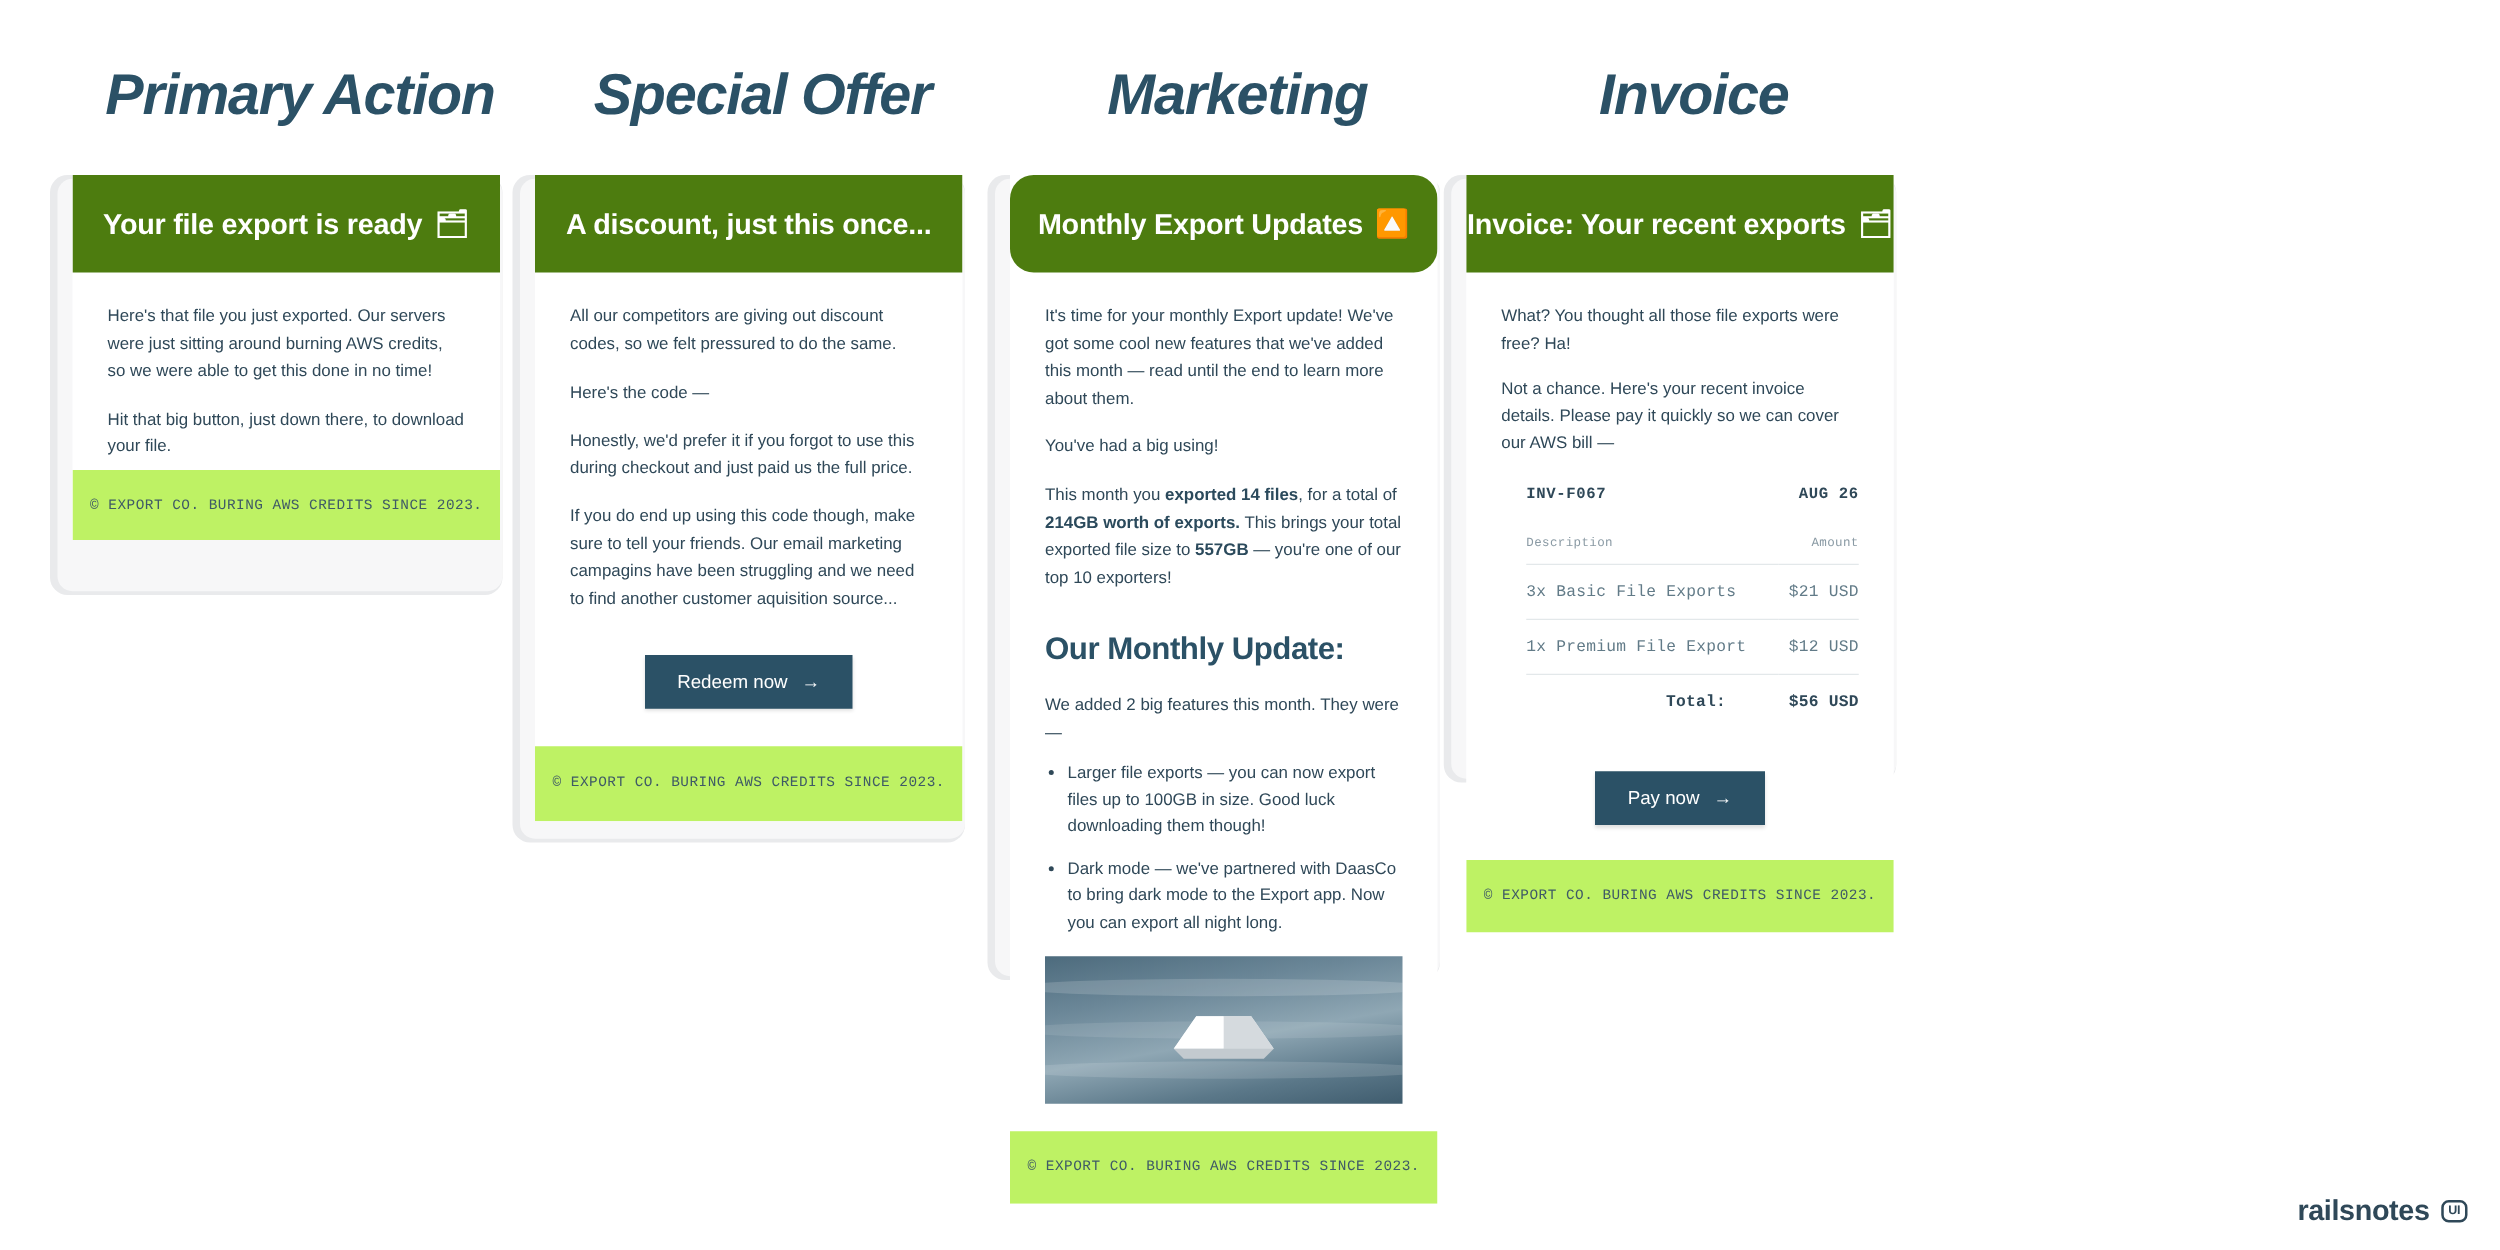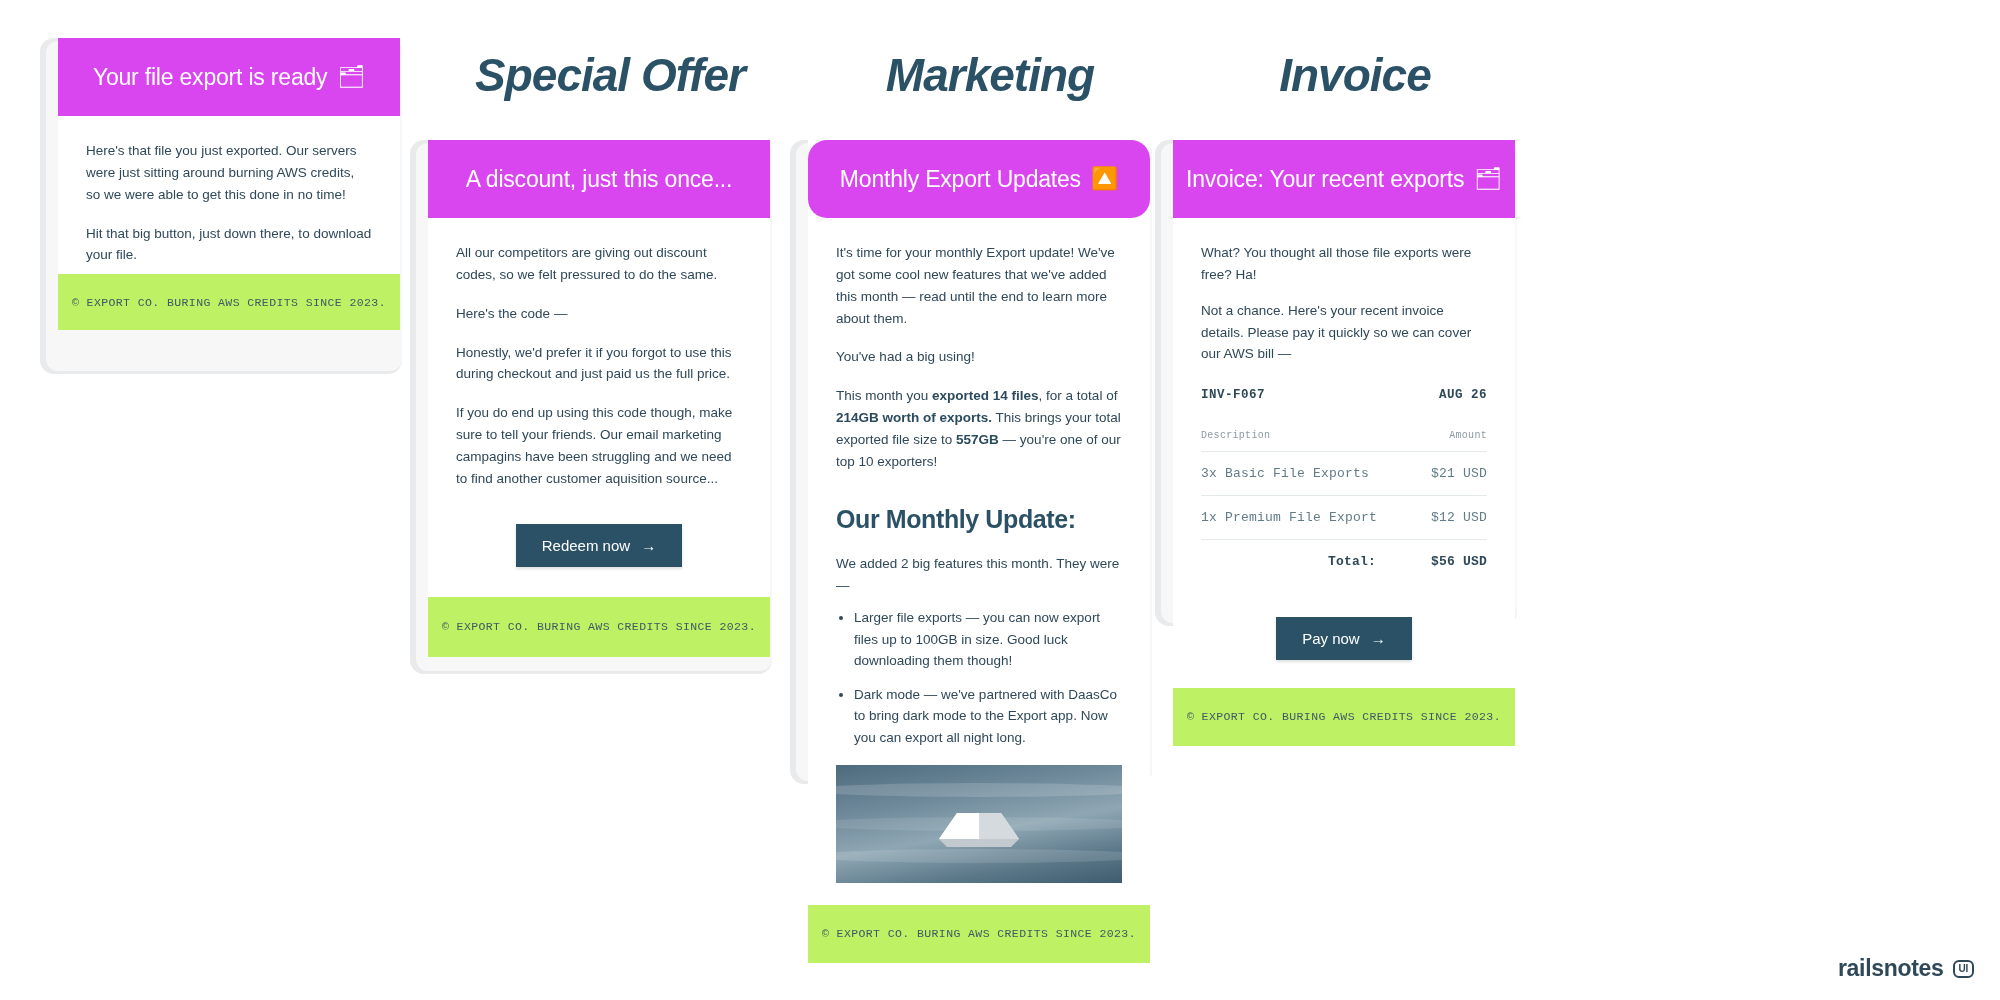--- a/index.html
+++ b/index.html
@@ -34,24 +34,24 @@
     background: #f7f7f8;
     border-radius: 12px;
   }
   .card {
     position: relative;
     background: #ffffff;
     overflow: hidden;
   }
 
   .card-header {
-    background: #d946ef;
+    background: #4d7c0f;
     color: #ffffff;
     font-size: 23px;
-    font-weight: normal;
+    font-weight: bold;
     text-align: center;
     display: flex;
     align-items: center;
     justify-content: center;
     letter-spacing: -0.2px;
   }
   .hdr-emoji { margin-left: 10px; font-size: 22px; }
 
   .card-body {
     padding: 24px 28px 8px 28px;
@@ -114,21 +114,21 @@
     font-family: "Liberation Mono", monospace;
     font-size: 11.5px;
     letter-spacing: 0.4px;
     text-align: center;
     display: flex;
     align-items: center;
     justify-content: center;
   }
 
   
-  .inv-wrap { font-family: "Liberation Mono", monospace; margin-top: 20px; }
+  .inv-wrap { font-family: "Liberation Mono", monospace; margin-top: 20px; margin-left: 20px; }
   .inv-top {
     display: flex; justify-content: space-between;
     font-size: 12.5px; font-weight: bold; color: #2f4858;
     letter-spacing: 0.5px; margin-bottom: 22px;
   }
   table.inv { width: 100%; border-collapse: collapse; }
   table.inv th {
     font-size: 10px; font-weight: normal; color: #8a9aa4;
     text-align: left; padding: 0 0 7px 0; letter-spacing: 0.3px;
   }
@@ -170,20 +170,21 @@
     margin-left: 9px; border: 2px solid #2f4858; border-radius: 6px;
     font-size: 10px; font-weight: bold; padding: 2px 4px; line-height: 1;
   }
 </style>
 </head>
 <body>
 
 <div class="stage">
 
   <div class="column" style="left:40px; width:400px;">
+    <div class="col-title" style="margin-top:48px;">Primary Action</div>
 
     <div class="card-wrap" style="margin-top:38px;">
       <div class="paper-back" style="left:0; top:0; width:362px; height:336px;"></div>
       <div class="paper-mid" style="left:6px; top:3px; width:356px; height:330px;"></div>
       <div class="card" style="margin-left:18px; width:342px;">
         <div class="card-header" style="height:78px;">
           <span>Your file export is ready</span>
           <span class="hdr-emoji">🗂</span>
         </div>
         <div class="card-body">

